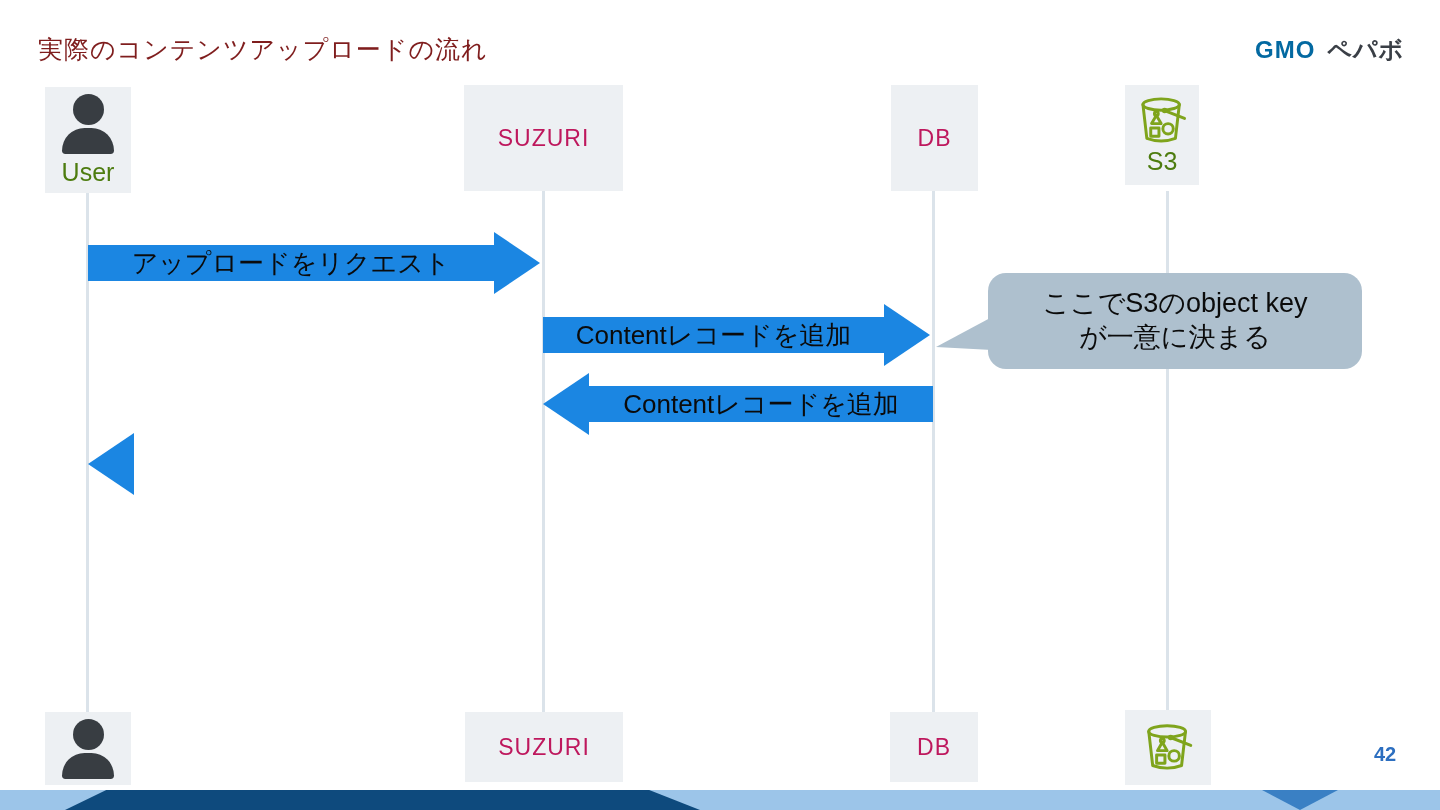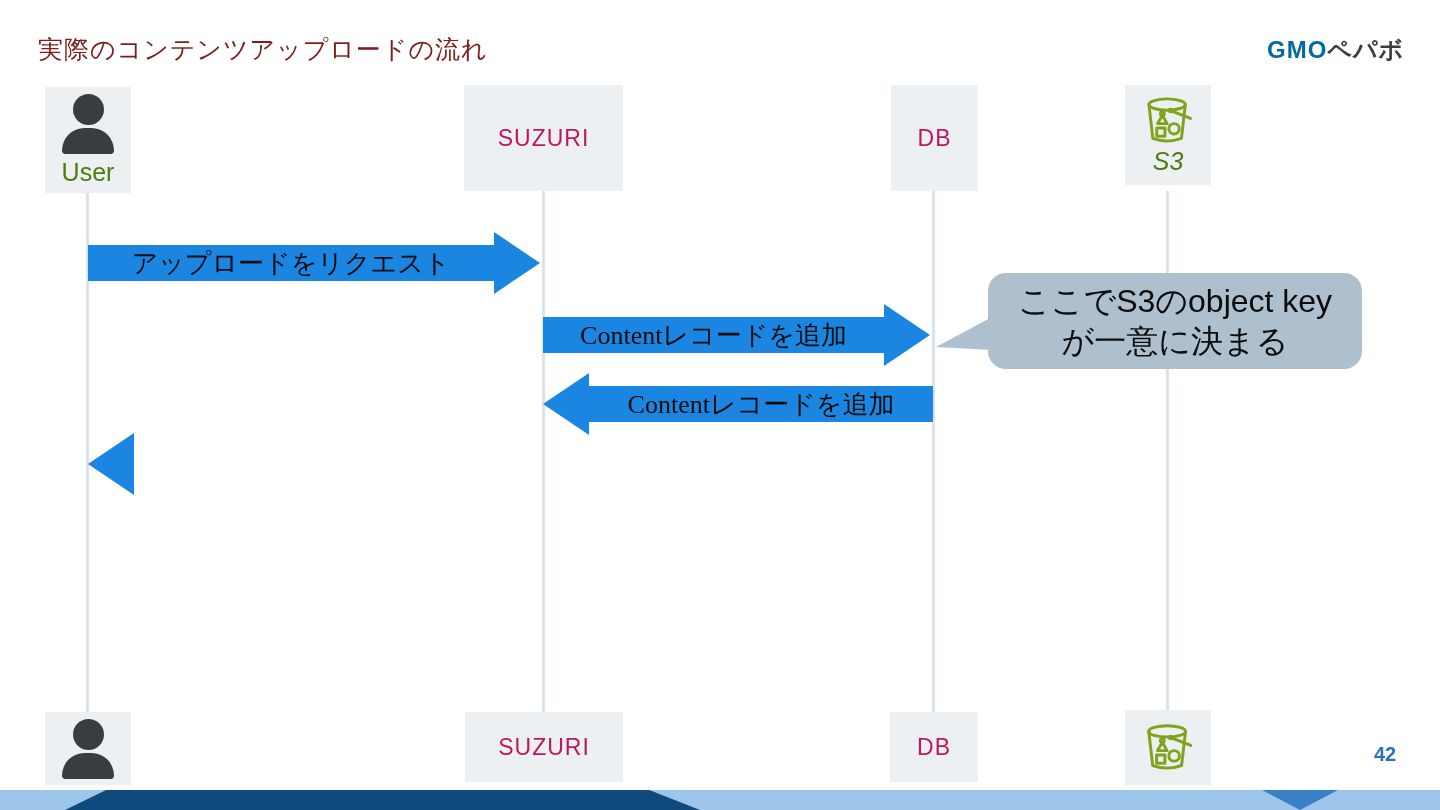--- a/index.html
+++ b/index.html
@@ -6,44 +6,44 @@
   .slide{
     position:relative;width:1440px;height:810px;overflow:hidden;background:#ffffff;
     font-family:"Liberation Sans","DejaVu Sans",sans-serif;color:#111;
   }
   .abs{position:absolute;}
 
   
   .title{left:38px;top:33px;font-size:25px;color:#7f1d1d;letter-spacing:1px;}
   .logo{right:36px;top:34px;font-size:24px;font-weight:bold;letter-spacing:1px;}
   .logo .gmo{color:#0369a1;font-weight:800;}
-  .logo .pepabo{color:#3a3f46;}
+  .logo .pepabo{color:#3a3f46;margin-left:12px;}
 
   
   .lifeline{width:3px;top:191px;height:523px;background:#dbe3ea;}
 
   
   .actor{background:#edf0f3;display:flex;flex-direction:column;align-items:center;justify-content:center;}
   .actor .name{font-size:23px;color:#be185d;letter-spacing:1px;}
   .actor .small-name{font-size:25px;color:#4d7c0f;}
 
   
   .person{display:flex;flex-direction:column;align-items:center;}
   .person .head{width:31px;height:31px;border-radius:50%;background:#383d42;}
   .person .torso{width:52px;height:26px;margin-top:3px;border-radius:26px 26px 4px 4px;background:#383d42;}
 
   
-  .msg-body{background:#1b86e2;display:flex;align-items:flex-end;justify-content:center;font-family:Liberation Serif, serif;}
+  .msg-body{background:#1b86e2;display:flex;align-items:flex-end;justify-content:center;}
   .msg-label{font-size:26px;color:#0b0b0b;white-space:nowrap;}
   .head-right{width:0;height:0;border-top:31px solid transparent;border-bottom:31px solid transparent;border-left:46px solid #1b86e2;}
   .head-left{width:0;height:0;border-top:31px solid transparent;border-bottom:31px solid transparent;border-right:46px solid #1b86e2;}
 
   
   .callout{background:#aec0ce;border-radius:18px;display:flex;flex-direction:column;align-items:center;justify-content:center;text-align:center;}
-  .callout .line{font-size:32px;color:#0b0b0b;line-height:1.25;}
+  .callout .line{font-size:27px;color:#0b0b0b;line-height:1.25;}
   .callout-tail{background:#aec0ce;clip-path:polygon(100% 8%,100% 100%,0% 92%);}
 
   
   .footer{left:0;bottom:0;width:1440px;height:20px;background:#9cc5e9;}
   .footer-navy{position:absolute;left:65px;top:0;width:635px;height:20px;background:#0e4a7d;
     clip-path:polygon(6.5% 0,92% 0,100% 100%,0 100%);}
   .footer-tri{position:absolute;left:1262px;top:0;width:76px;height:20px;background:#3a80c4;
     clip-path:polygon(0 0,100% 0,50% 100%);}
 
   .pagenum{left:1374px;top:743px;font-size:20px;font-weight:bold;color:#2d6fc0;}
@@ -73,21 +73,21 @@
   </div>
 
   <div class="abs actor" style="left:464px;top:85px;width:159px;height:106px;">
     <div class="name">SUZURI</div>
   </div>
 
   <div class="abs actor" style="left:891px;top:85px;width:87px;height:106px;">
     <div class="name">DB</div>
   </div>
 
-  <div class="abs actor" style="left:1125px;top:85px;width:86px;height:100px;font-style:italic;">
+  <div class="abs actor" style="left:1125px;top:85px;width:74px;height:100px;">
     <svg width="56" height="52" viewBox="0 0 64 60">
       <g fill="none" stroke="#7fa41c" stroke-width="3.4" stroke-linecap="round" stroke-linejoin="round">
         <ellipse cx="31" cy="11" rx="21" ry="6.5"></ellipse>
         <path d="M10 11 L14.5 50 Q31 56 47.5 50 L52 11"></path>
         <path d="M20 33 L25.5 23.5 L31 33 Z"></path>
         <circle cx="25.5" cy="21.5" r="2.2"></circle>
         <rect x="19" y="38" width="9.5" height="9.5"></rect>
         <circle cx="39" cy="39" r="6"></circle>
         <path d="M35 18 L58 27"></path>
       </g>

